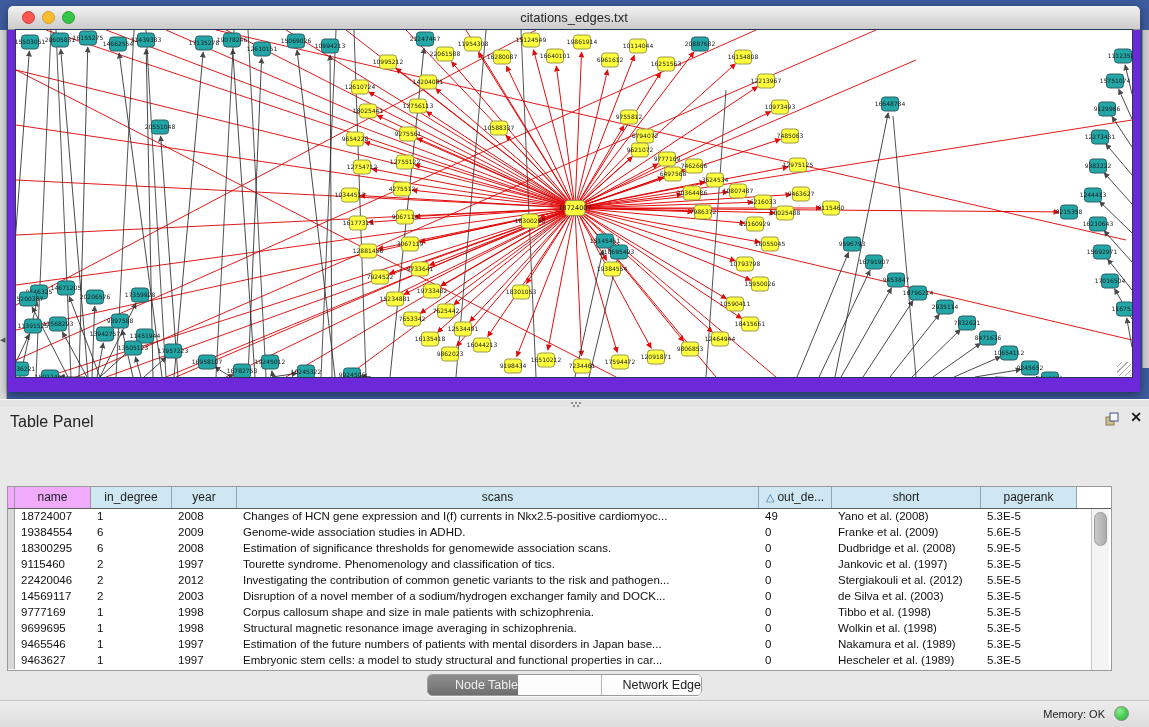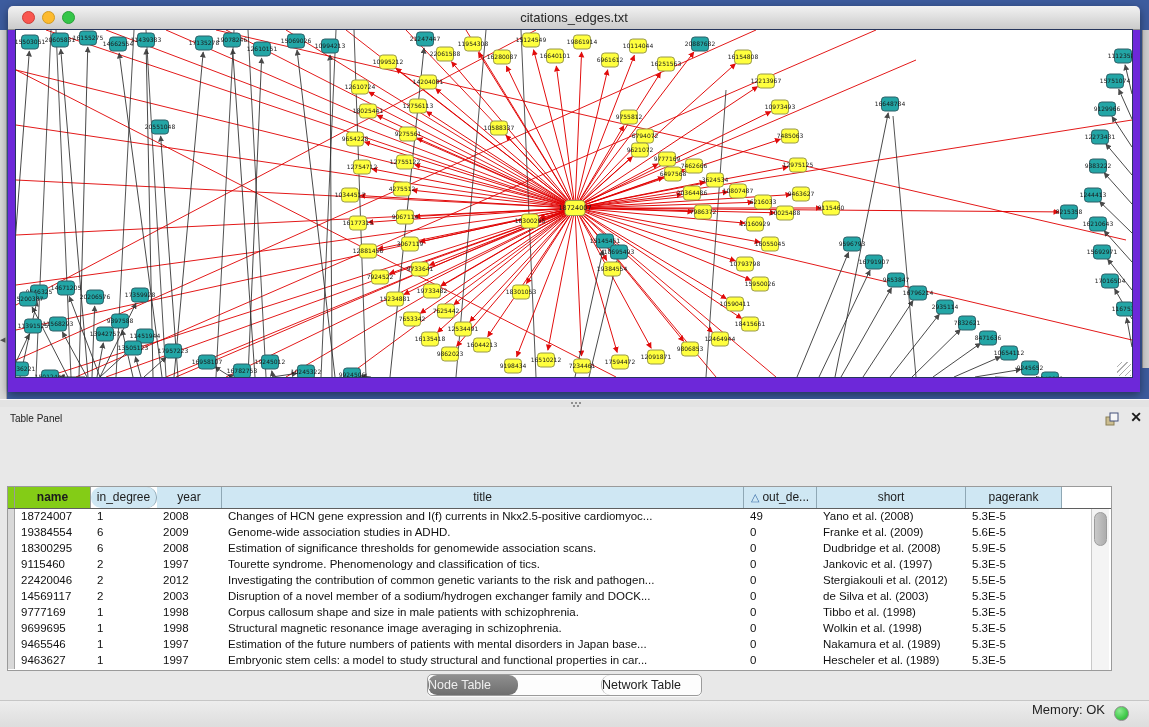--- a/index.html
+++ b/index.html
@@ -27,54 +27,54 @@
   .resize-grip{ position:absolute; right:1px; bottom:1px; width:14px; height:14px;
     background:repeating-linear-gradient(135deg, transparent 0 3px, #9a9a9a 3px 4px); opacity:.8; }
 
   
   .splitter{ position:absolute; left:0; top:399px; width:1149px; height:8px; background:#e3e3e3; border-top:1px solid #f7f7f7; }
   .split-grip{ position:absolute; left:571px; top:2px; width:2px; height:2px; background:#909090;
     box-shadow:4px 0 #909090, 8px 0 #909090, 2px 3px #909090, 6px 3px #909090; }
 
   
   .panel{ position:absolute; left:0; top:407px; width:1149px; height:320px; background:#e8e8e8; }
-  .panel-title{ position:absolute; left:10px; top:6px; font-size:10px; color:#222; }
+  .panel-title{ position:absolute; left:10px; top:6px; font-size:16px; color:#222; }
   .panel-float{ position:absolute; left:1104px; top:4px; width:16px; height:16px; }
   .panel-close{ position:absolute; left:1128px; top:2px; width:16px; height:16px; font-size:14px; font-weight:bold; color:#1a1a1a; text-align:center; line-height:16px; }
 
   
   .tbl{ position:absolute; left:7px; top:79px; width:1105px; height:185px; background:#ffffff; border:1px solid #9a9a9a; }
   .thead{ display:flex; height:22px; border-bottom:1px solid #5f5f5f; font-size:12px; color:#1c1c1c; }
   .th{ background:#cfe7f3; border-right:1px solid #8fa8b5; text-align:center; line-height:21px;
        overflow:hidden; white-space:nowrap; }
-  .th.gray{ background:#84cc16; border-right:1px solid #9a9a9a;font-weight:bold; }
+  .th.gray{ background:#f0abfc; border-right:1px solid #9a9a9a; }
   .sort-glyph{ color:#3a6ea8; font-size:11px; margin-right:3px; }
   .trow{ display:flex; height:16px; font-size:11.5px; color:#101010; }
   .td{ overflow:hidden; white-space:nowrap; padding:1px 4px 0 6px; }
   .cg{ width:7px; background:#d9d9d9; border-right:1px solid #a5a5a5; flex:none; }
-  .c0{ width:76px; flex:none; } .c1{ width:66px; flex:none;border-radius:10px; } .c2{ width:65px; flex:none; }
+  .c0{ width:76px; flex:none; } .c1{ width:81px; flex:none; } .c2{ width:65px; flex:none; }
   .c3{ width:522px; flex:none; } .c4{ width:73px; flex:none; } .c5{ width:149px; flex:none; }
   .c6{ width:96px; flex:none; }
   .vscroll{ position:absolute; right:2px; top:22px; width:18px; height:161px; background:#f4f4f4; border-left:1px solid #c9c9c9; }
   .vthumb{ position:absolute; left:2px; top:3px; width:13px; height:34px; border-radius:7px;
     background:linear-gradient(90deg,#c9c9c9,#adadad); border:1px solid #9b9b9b; }
 
   
   .tabs{ position:absolute; left:427px; top:267px; height:22px; display:flex;
     border:1px solid #9b9b9b; border-radius:5px; overflow:hidden; background:#fdfdfd;
     box-shadow:0 1px 1px rgba(255,255,255,.8), inset 0 1px 0 rgba(255,255,255,.6); }
-  .tab{ font-size:12.5px; line-height:20px; text-align:left; color:#222; background:#fdfdfd; border-left:1px solid #b5b5b5;border-radius:9px; }
+  .tab{ font-size:12.5px; line-height:20px; text-align:right; color:#222; background:#fdfdfd; border-left:1px solid #b5b5b5; }
   .tab:first-child{ border-left:none; }
   .tab.active{ background:linear-gradient(#8f8f8f,#6e6e6e); color:#efefef; }
   .t0{ width:90px; } .t1{ width:83px;margin-top:36px; } .t2{ width:100px; }
 
   
   .statusbar{ position:absolute; left:0; top:293px; width:1149px; height:27px;
     background:linear-gradient(#ededed,#dddddd); border-top:1px solid #c6c6c6; }
-  .mem{ position:absolute; right:44px; top:1px; font-size:13px; color:#222; }
+  .mem{ position:absolute; right:44px; top:7px; font-size:11px; color:#222; }
   .mem-dot{ position:absolute; right:20px; top:5px; width:15px; height:15px; border-radius:50%;
     background:radial-gradient(circle at 35% 30%, #8ceb90, #41ca4b 60%, #2ea83a); border:1px solid #8a8a8a; }
 </style>
 </head>
 <body>
 
 <div class="screen">
 
   <div class="desktop">
     <div class="left-strip">
@@ -547,21 +547,21 @@
         </svg>
     </div>
     <div class="panel-close">✕</div>
 
     <div class="tbl">
       <div class="thead">
         <div class="th gray cg"></div>
         <div class="th gray c0">name</div>
         <div class="th c1">in_degree</div>
         <div class="th c2">year</div>
-        <div class="th c3">title</div>
+        <div class="th c3">scans</div>
         <div class="th c4"><span class="sort-glyph">△</span><span>out_de...</span></div>
         <div class="th c5">short</div>
         <div class="th c6">pagerank</div>
       </div>
       <div id="tbody">
           <div class="trow">
             <div class="td cg" style="padding: 0px;"></div>
             <div class="td c0">18724007</div>
             <div class="td c1">1</div>
             <div class="td c2">2008</div>
@@ -662,21 +662,21 @@
           </div>
         </div>
       <div class="vscroll">
         <div class="vthumb"></div>
       </div>
     </div>
 
     <div class="tabs">
       <div class="tab t0 active">Node Table</div>
       <div class="tab t1">Edge Table</div>
-      <div class="tab t2">Network Table</div>
+      <div class="tab t2">Network Edge</div>
     </div>
 
     <div class="statusbar">
       <span class="mem">Memory: OK</span>
       <span class="mem-dot"></span>
     </div>
   </div>
 </div>
 
 </body></html>

